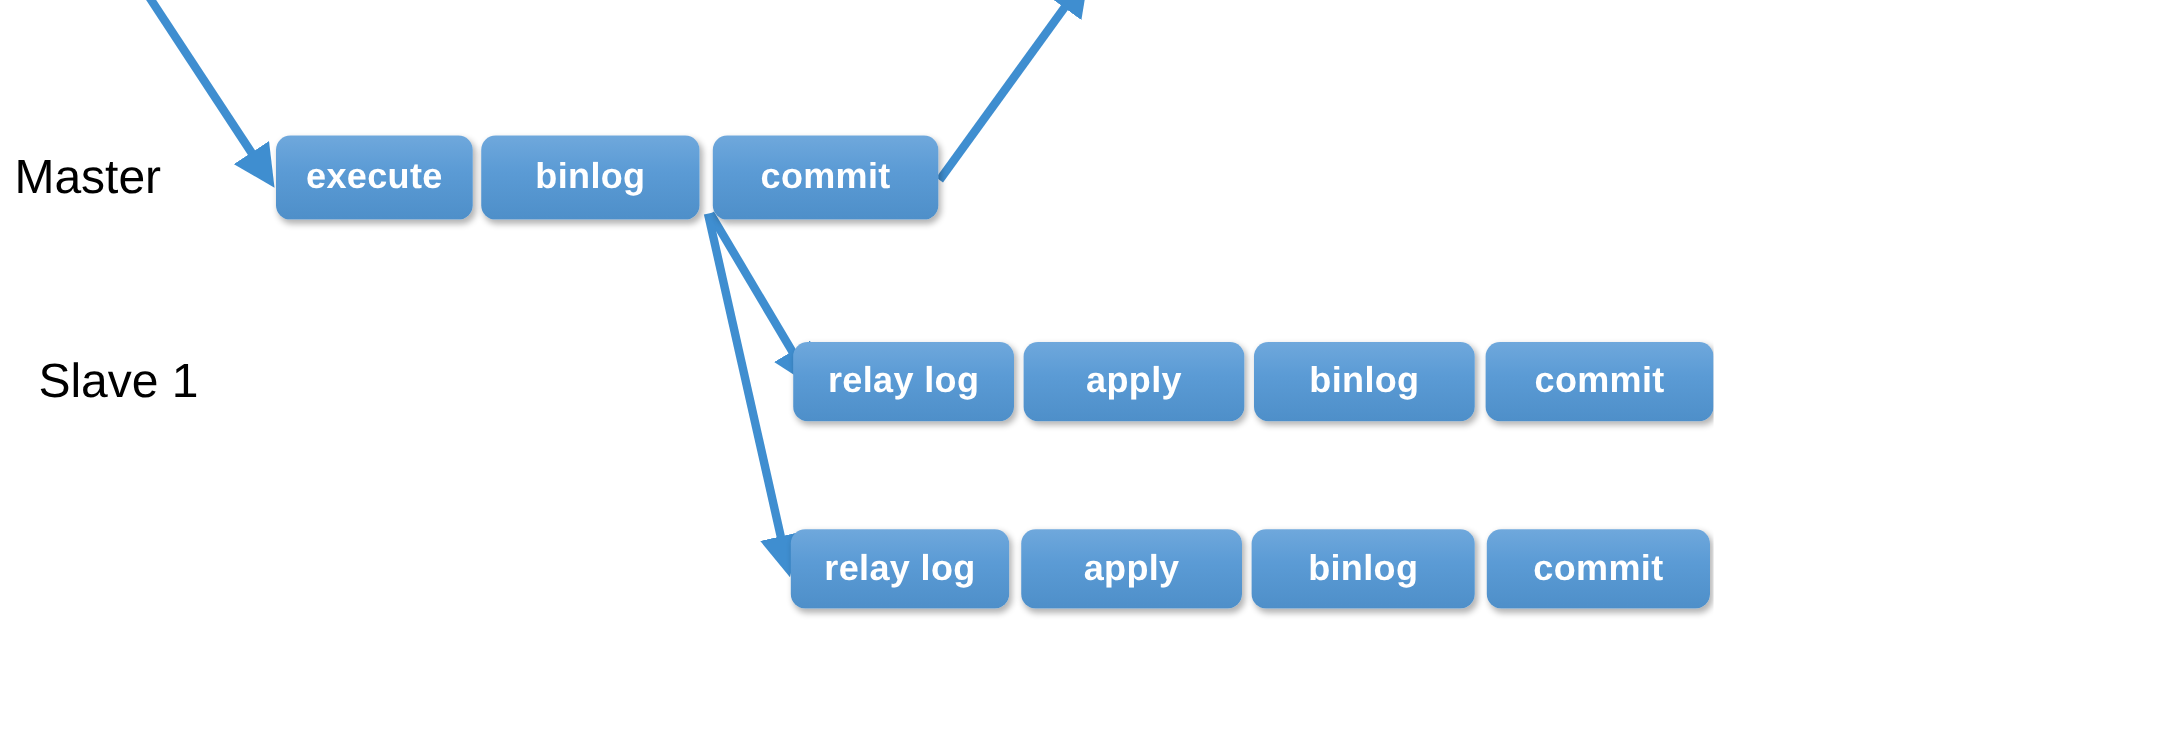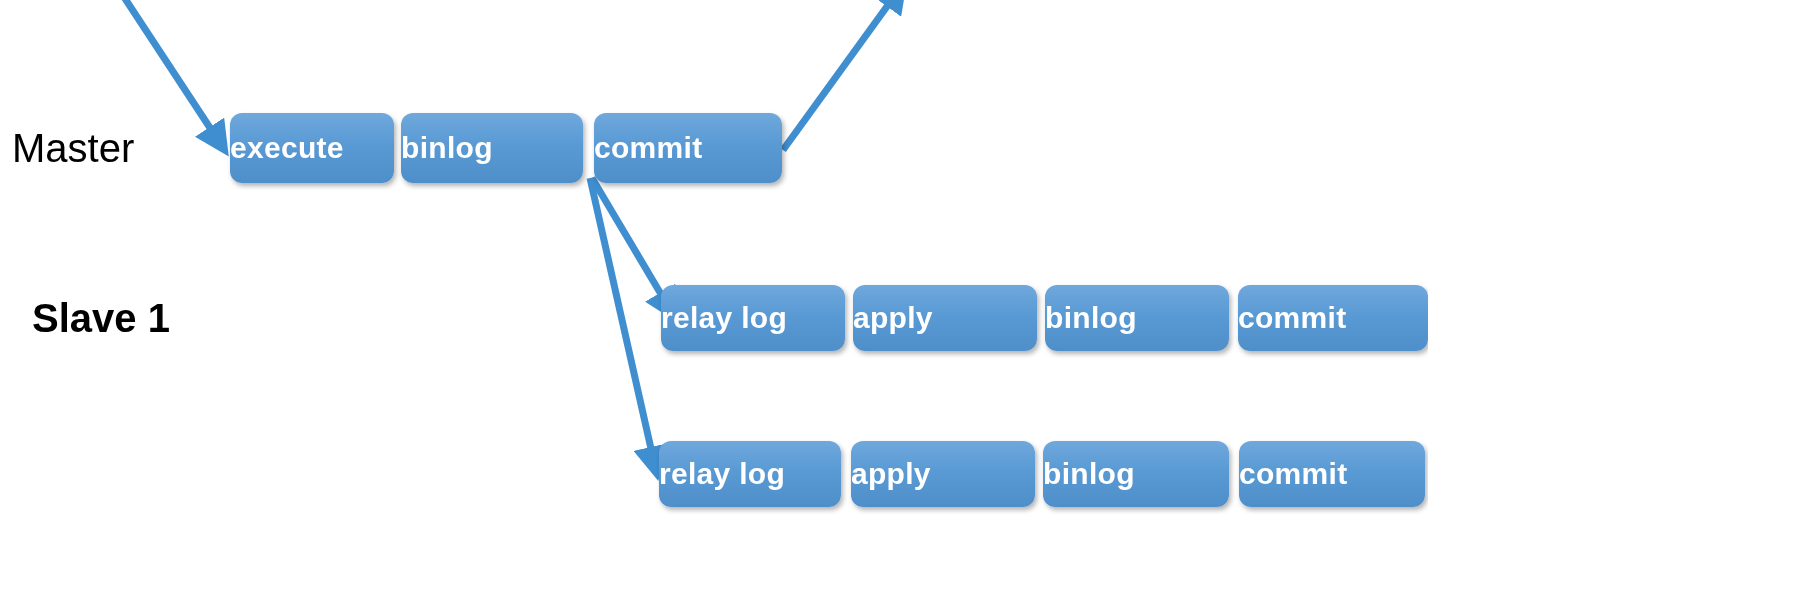--- a/index.html
+++ b/index.html
@@ -40,20 +40,21 @@
   }
   
   .proc-box {
     position: absolute;
     box-sizing: border-box;
     border-radius: 12px;
     background: linear-gradient(180deg, #6fa8dc 0%, #5b9bd5 42%, #4e8fc9 100%);
     box-shadow: 2px 3px 5px rgba(0,0,0,0.30);
     display: flex;
     align-items: center;
+    justify-content: center;
     transform: translateY(-50%);
   }
   .proc-box .proc-label {
     font-family: "Liberation Sans", sans-serif;
     font-weight: bold;
     font-size: 30px;
     color: #ffffff;
     white-space: nowrap;
     letter-spacing: 0.3px;
   }
@@ -88,21 +89,21 @@
 
     <g>
       <line id="flow-client-request-in" x1="122" y1="-6" x2="218" y2="140" stroke="#3f8ed0" stroke-width="7" marker-end="url(#blue-head)"></line>
       <line id="flow-client-response-out" x1="783" y1="150" x2="896" y2="-6" stroke="#3f8ed0" stroke-width="7" marker-end="url(#blue-head)"></line>
       <line id="flow-master-to-slave1" x1="592" y1="178" x2="668" y2="306" stroke="#3f8ed0" stroke-width="7" marker-end="url(#blue-head)"></line>
       <line id="flow-master-to-slave2" x1="590" y1="178" x2="654" y2="462" stroke="#3f8ed0" stroke-width="7" marker-end="url(#blue-head)"></line>
     </g>
   </svg>
 
   <div class="row-label" id="label-master" style="left: 12px; top: 148px;">Master</div>
-  <div class="row-label" id="label-slave1" style="left: 32px; top: 318px; font-weight: bold;">Slave 1</div>
+  <div class="row-label" id="label-slave1" style="left: 32px; top: 318px;">Slave 1</div>
 
   <div class="proc-box" id="box-master-0" style="left: 230px; top: 148px; width: 164px; height: 70px;">
     <span class="proc-label">execute</span>
   </div>
   <div class="proc-box" id="box-master-1" style="left: 401px; top: 148px; width: 182px; height: 70px;">
     <span class="proc-label">binlog</span>
   </div>
   <div class="proc-box" id="box-master-2" style="left: 594px; top: 148px; width: 188px; height: 70px;">
     <span class="proc-label">commit</span>
   </div>

